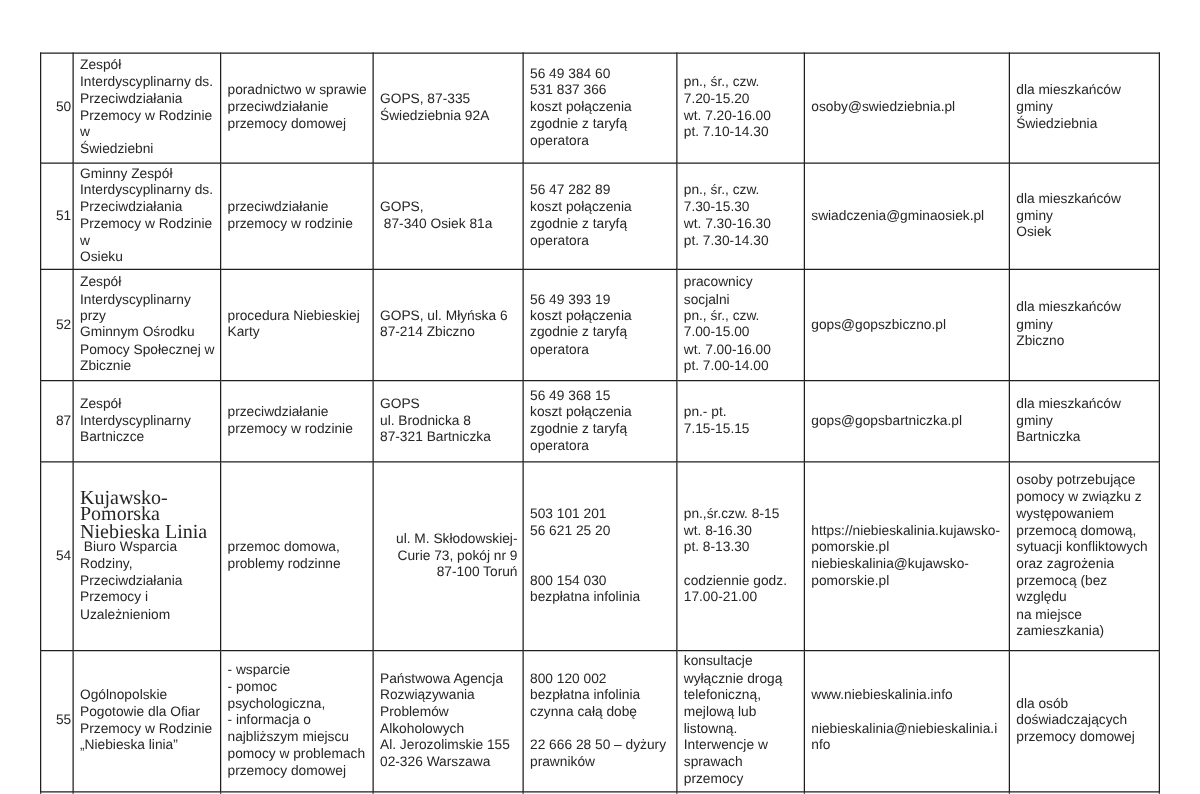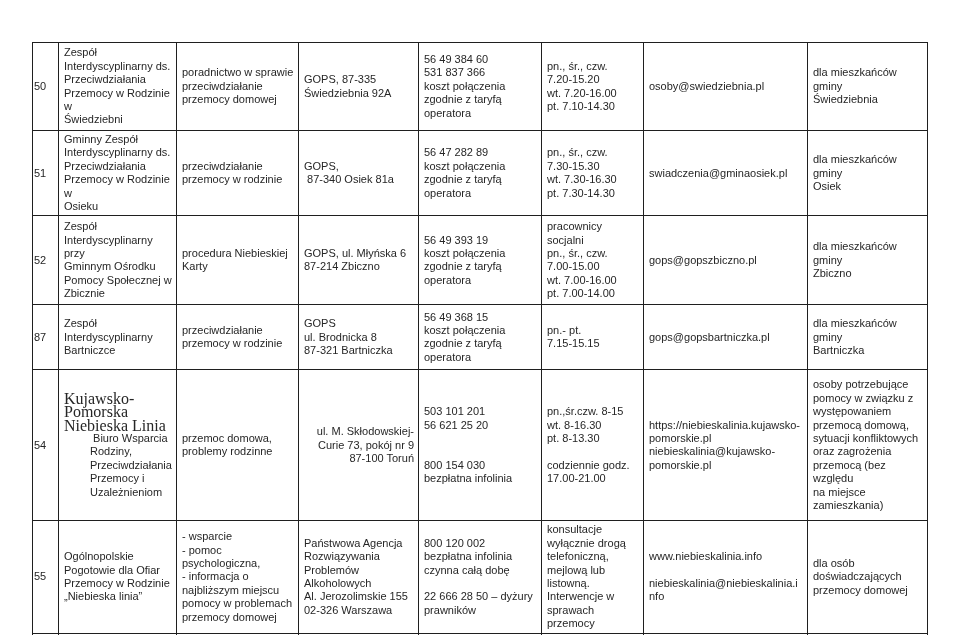--- a/index.html
+++ b/index.html
@@ -12,24 +12,24 @@
     width:895px;border-collapse:collapse;table-layout:fixed;
     border:1px solid #1f1f1f;border-bottom-width:2px;
   }
   td{
     border:1px solid #1f1f1f;
     vertical-align:middle;
     padding:2px 4px 2px 5px;
     font-size:11px;line-height:13.4px;
     white-space:pre-wrap;word-wrap:break-word;overflow:hidden;
   }
-  td.num{text-align:left;padding:2px 1px;margin-top:12px;}
+  td.num{text-align:right;padding:2px 1px;margin-top:12px;}
   td.center{text-align:right;margin-left:32px;}
   .serif-part{display:block;font-family:"Liberation Serif","DejaVu Serif",serif;font-size:16px;}
-  .sans-part{display:block;margin-left:26px;}
+  .sans-part{display:block;}
   tr.compact td{font-size:10px;line-height:11px;padding:0 3px;white-space:nowrap;}
 </style>
 </head>
 <body>
 
 <table class="doc">
   <colgroup>
     <col style="width:26px">
       <col style="width:118px">
       <col style="width:122px">

